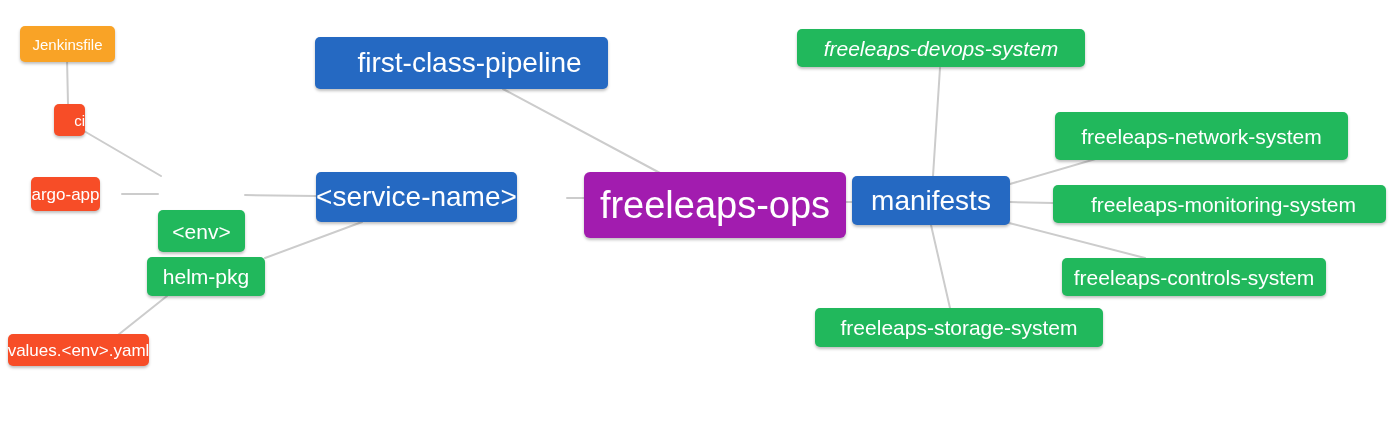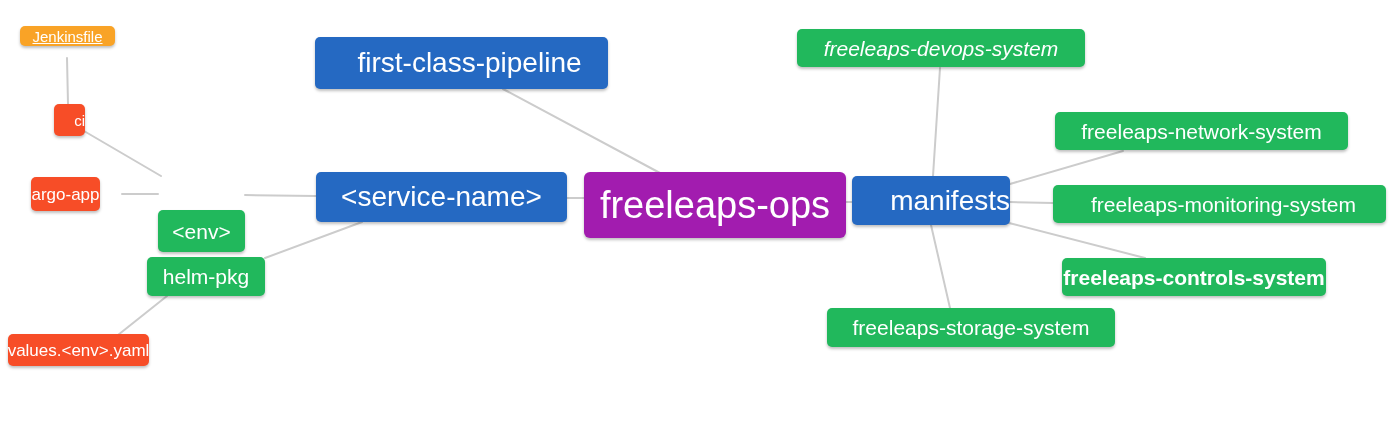--- a/index.html
+++ b/index.html
@@ -27,34 +27,34 @@
     align-items: center;
     justify-content: center;
     color: #ffffff;
     border-radius: 5px;
     box-shadow: 0 2px 3px rgba(0,0,0,0.25);
     white-space: nowrap;
     cursor: default;
     line-height: 1;
   }
   
-  .n-jenkinsfile          { left: 20px;   top: 26px;  width: 95px;  height: 20px; font-size: 15px; text-decoration: underline; }
+  .n-jenkinsfile          { left: 20px;   top: 26px;  width: 95px;  height: 36px; font-size: 15px; }
   .n-ci                   { left: 54px;   top: 104px; width: 31px;  height: 32px; font-size: 15px; justify-content: flex-end; }
   .n-argo-app             { left: 31px;   top: 177px; width: 69px;  height: 34px; font-size: 17px; }
   .n-env                  { left: 158px;  top: 174px; width: 87px;  height: 42px; font-size: 21px; margin-top: 36px; }
   .n-helm-pkg             { left: 147px;  top: 257px; width: 118px; height: 39px; font-size: 21px; }
   .n-values-env-yaml      { left: 8px;    top: 334px; width: 141px; height: 32px; font-size: 17px; }
   .n-first-class-pipeline { left: 315px;  top: 37px;  width: 277px; height: 52px; font-size: 28px; padding-left: 16px; }
-  .n-service-name         { left: 316px;  top: 172px; width: 251px; height: 50px; font-size: 28px; }
+  .n-service-name         { left: 316px;  top: 172px; width: 201px; height: 50px; font-size: 28px; }
   .n-freeleaps-ops        { left: 584px;  top: 172px; width: 262px; height: 66px; font-size: 38px; border-radius: 6px; }
-  .n-manifests            { left: 852px;  top: 176px; width: 158px; height: 49px; font-size: 28px; justify-content: flex-end; }
+  .n-manifests            { left: 852px;  top: 176px; width: 158px; height: 49px; font-size: 28px; }
   .n-devops               { left: 797px;  top: 29px;  width: 288px; height: 38px; font-size: 21px; font-style: italic; }
-  .n-network              { left: 1055px; top: 112px; width: 293px; height: 38px; font-size: 21px; }
+  .n-network              { left: 1055px; top: 112px; width: 293px; height: 48px; font-size: 21px; }
   .n-monitoring           { left: 1053px; top: 185px; width: 325px; height: 38px; font-size: 21px; padding-left: 8px; }
-  .n-controls             { left: 1062px; top: 258px; width: 264px; height: 38px; font-size: 21px; font-weight: bold; }
+  .n-controls             { left: 1062px; top: 258px; width: 264px; height: 38px; font-size: 21px; }
   .n-storage              { left: 815px;  top: 308px; width: 288px; height: 39px; font-size: 21px; }
 </style>
 </head>
 <body>
 
 <div class="canvas">
 
   <svg class="edges" viewBox="0 0 1390 421">
     <line x1="67" y1="58" x2="68" y2="104" stroke="#CCCCCC"></line>
     <line x1="84" y1="131" x2="161" y2="176" stroke="#CCCCCC"></line>
@@ -107,17 +107,17 @@
   </div>
   <div class="node n-network" style="background: rgb(33, 184, 92); color: rgb(255, 255, 255);">
     <span>freeleaps-network-system</span>
   </div>
   <div class="node n-monitoring" style="background: rgb(33, 184, 92); color: rgb(255, 255, 255);">
     <span>freeleaps-monitoring-system</span>
   </div>
   <div class="node n-controls" style="background: rgb(33, 184, 92); color: rgb(255, 255, 255);">
     <span>freeleaps-controls-system</span>
   </div>
-  <div class="node n-storage" style="background: rgb(33, 184, 92); color: rgb(255, 255, 255); margin-left: 12px;">
+  <div class="node n-storage" style="background: rgb(33, 184, 92); color: rgb(255, 255, 255);">
     <span>freeleaps-storage-system</span>
   </div>
 
 </div>
 
 </body></html>

